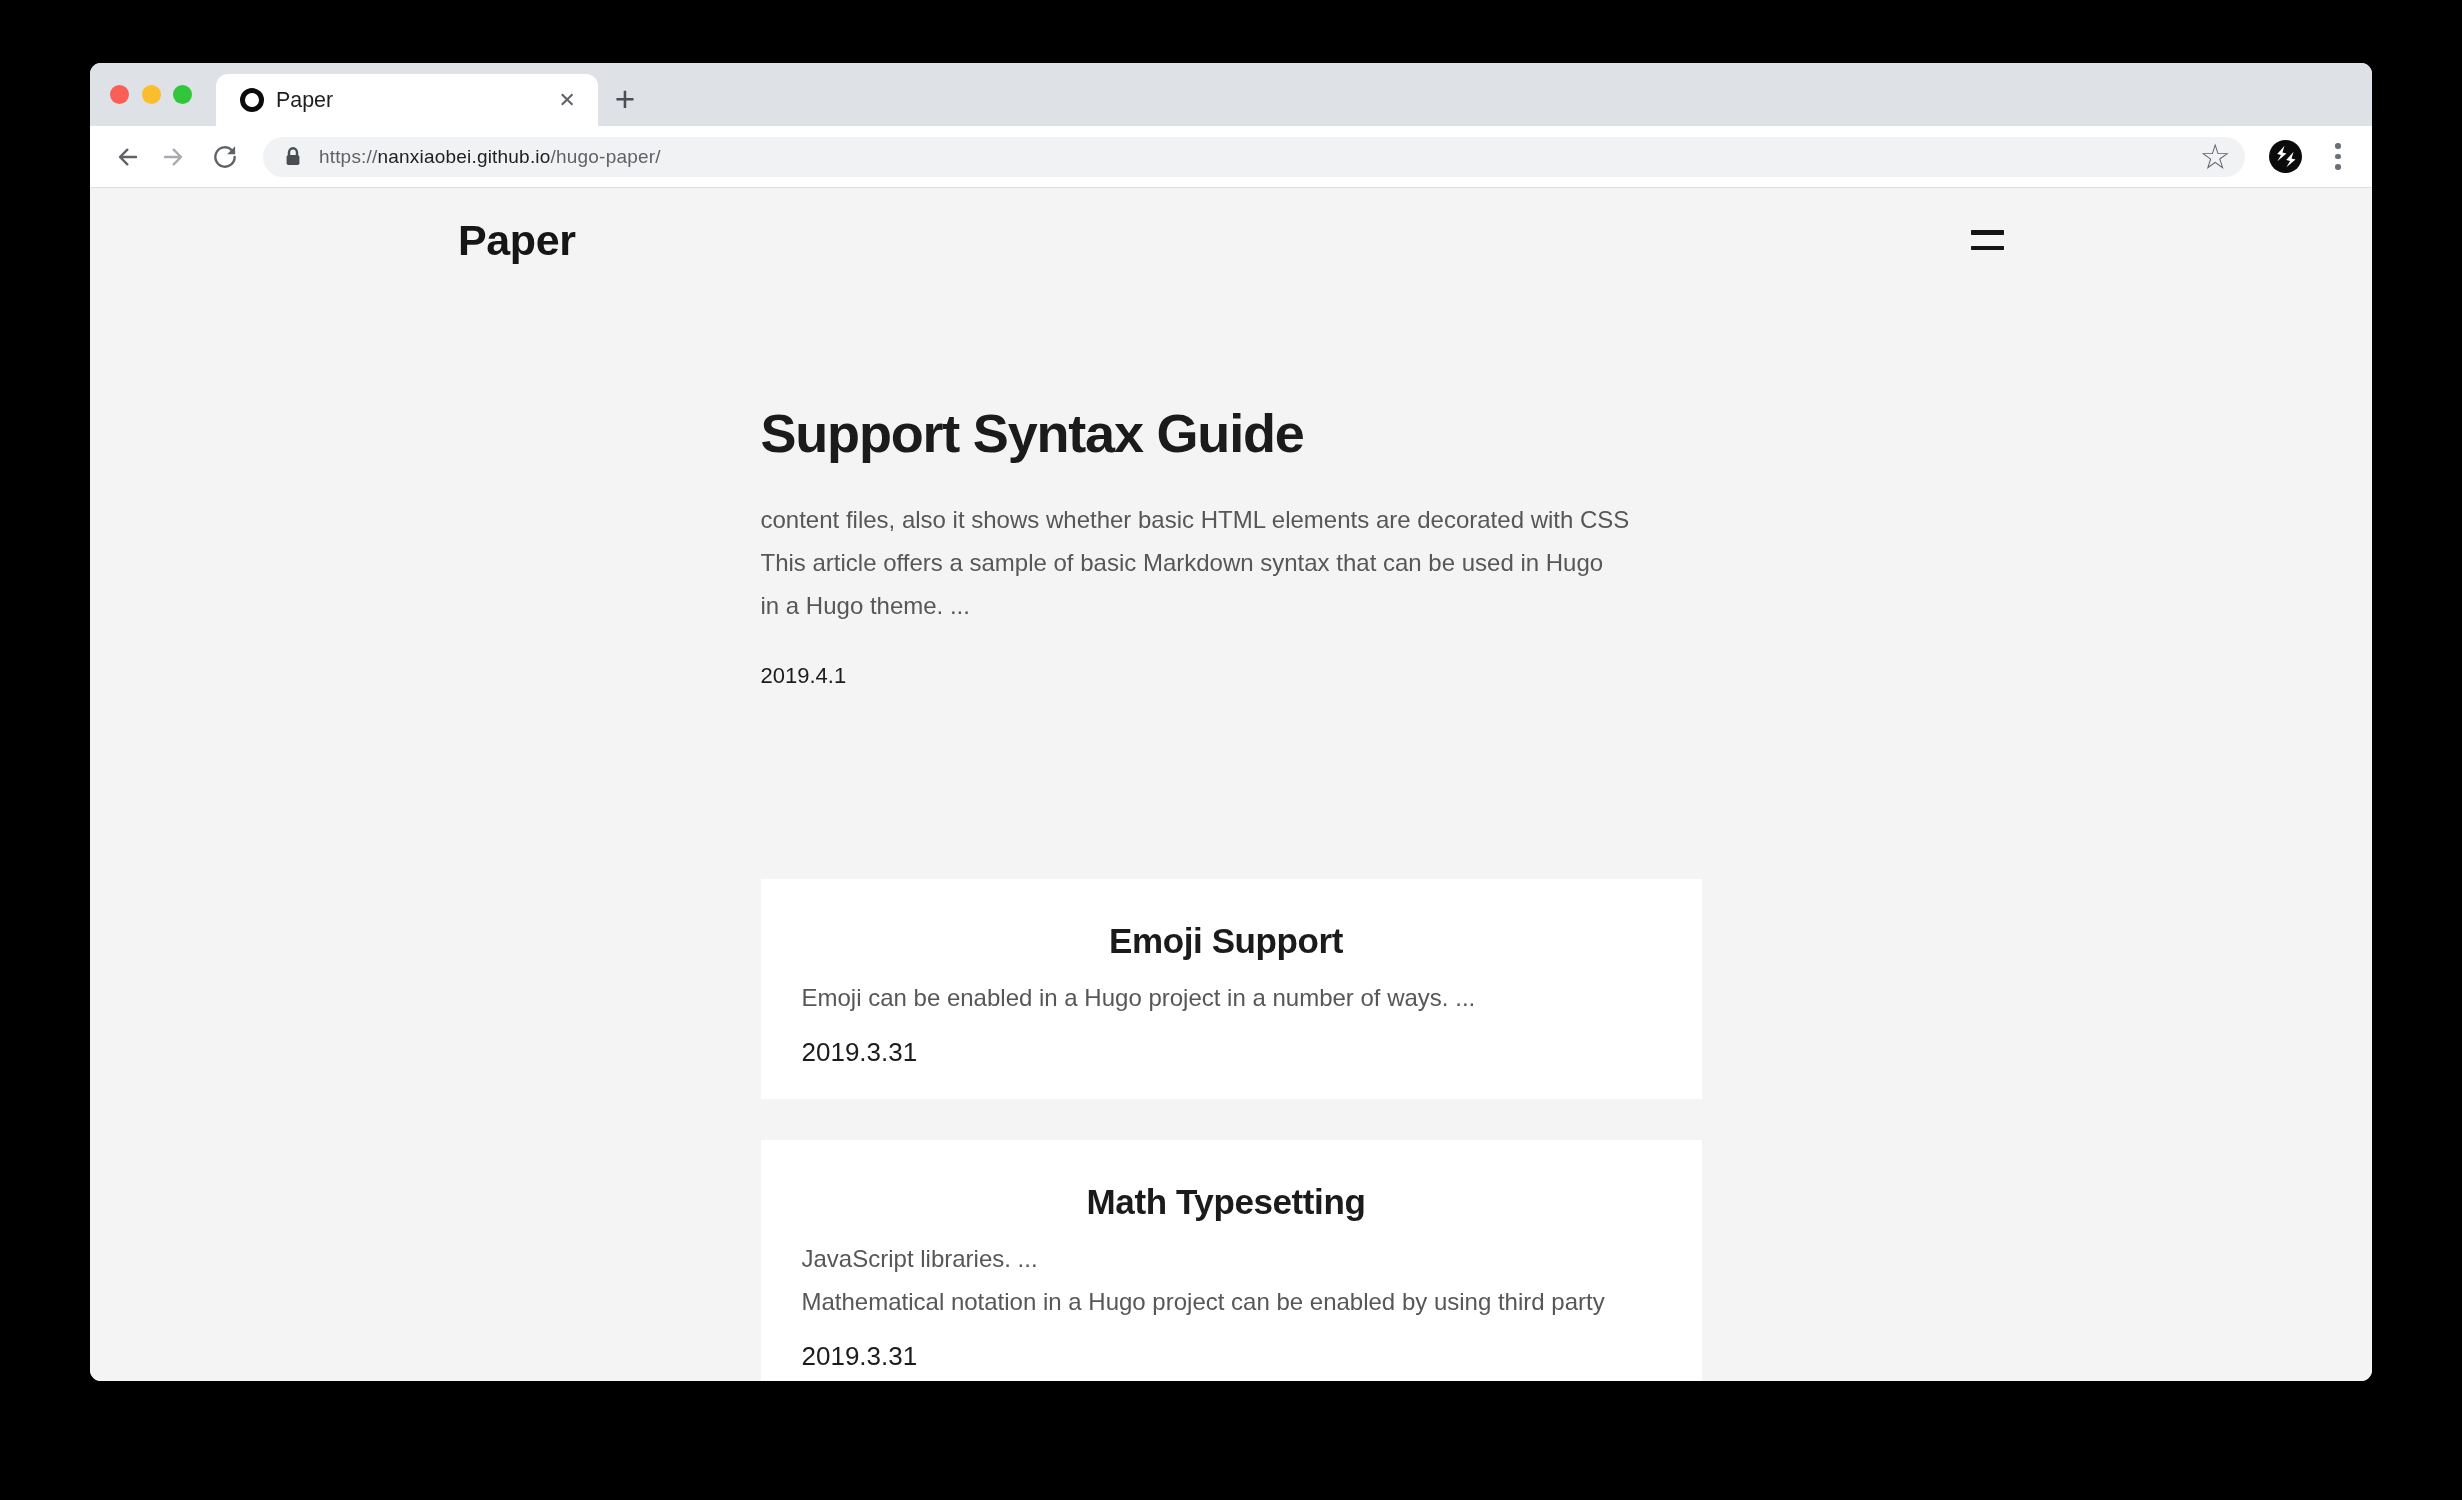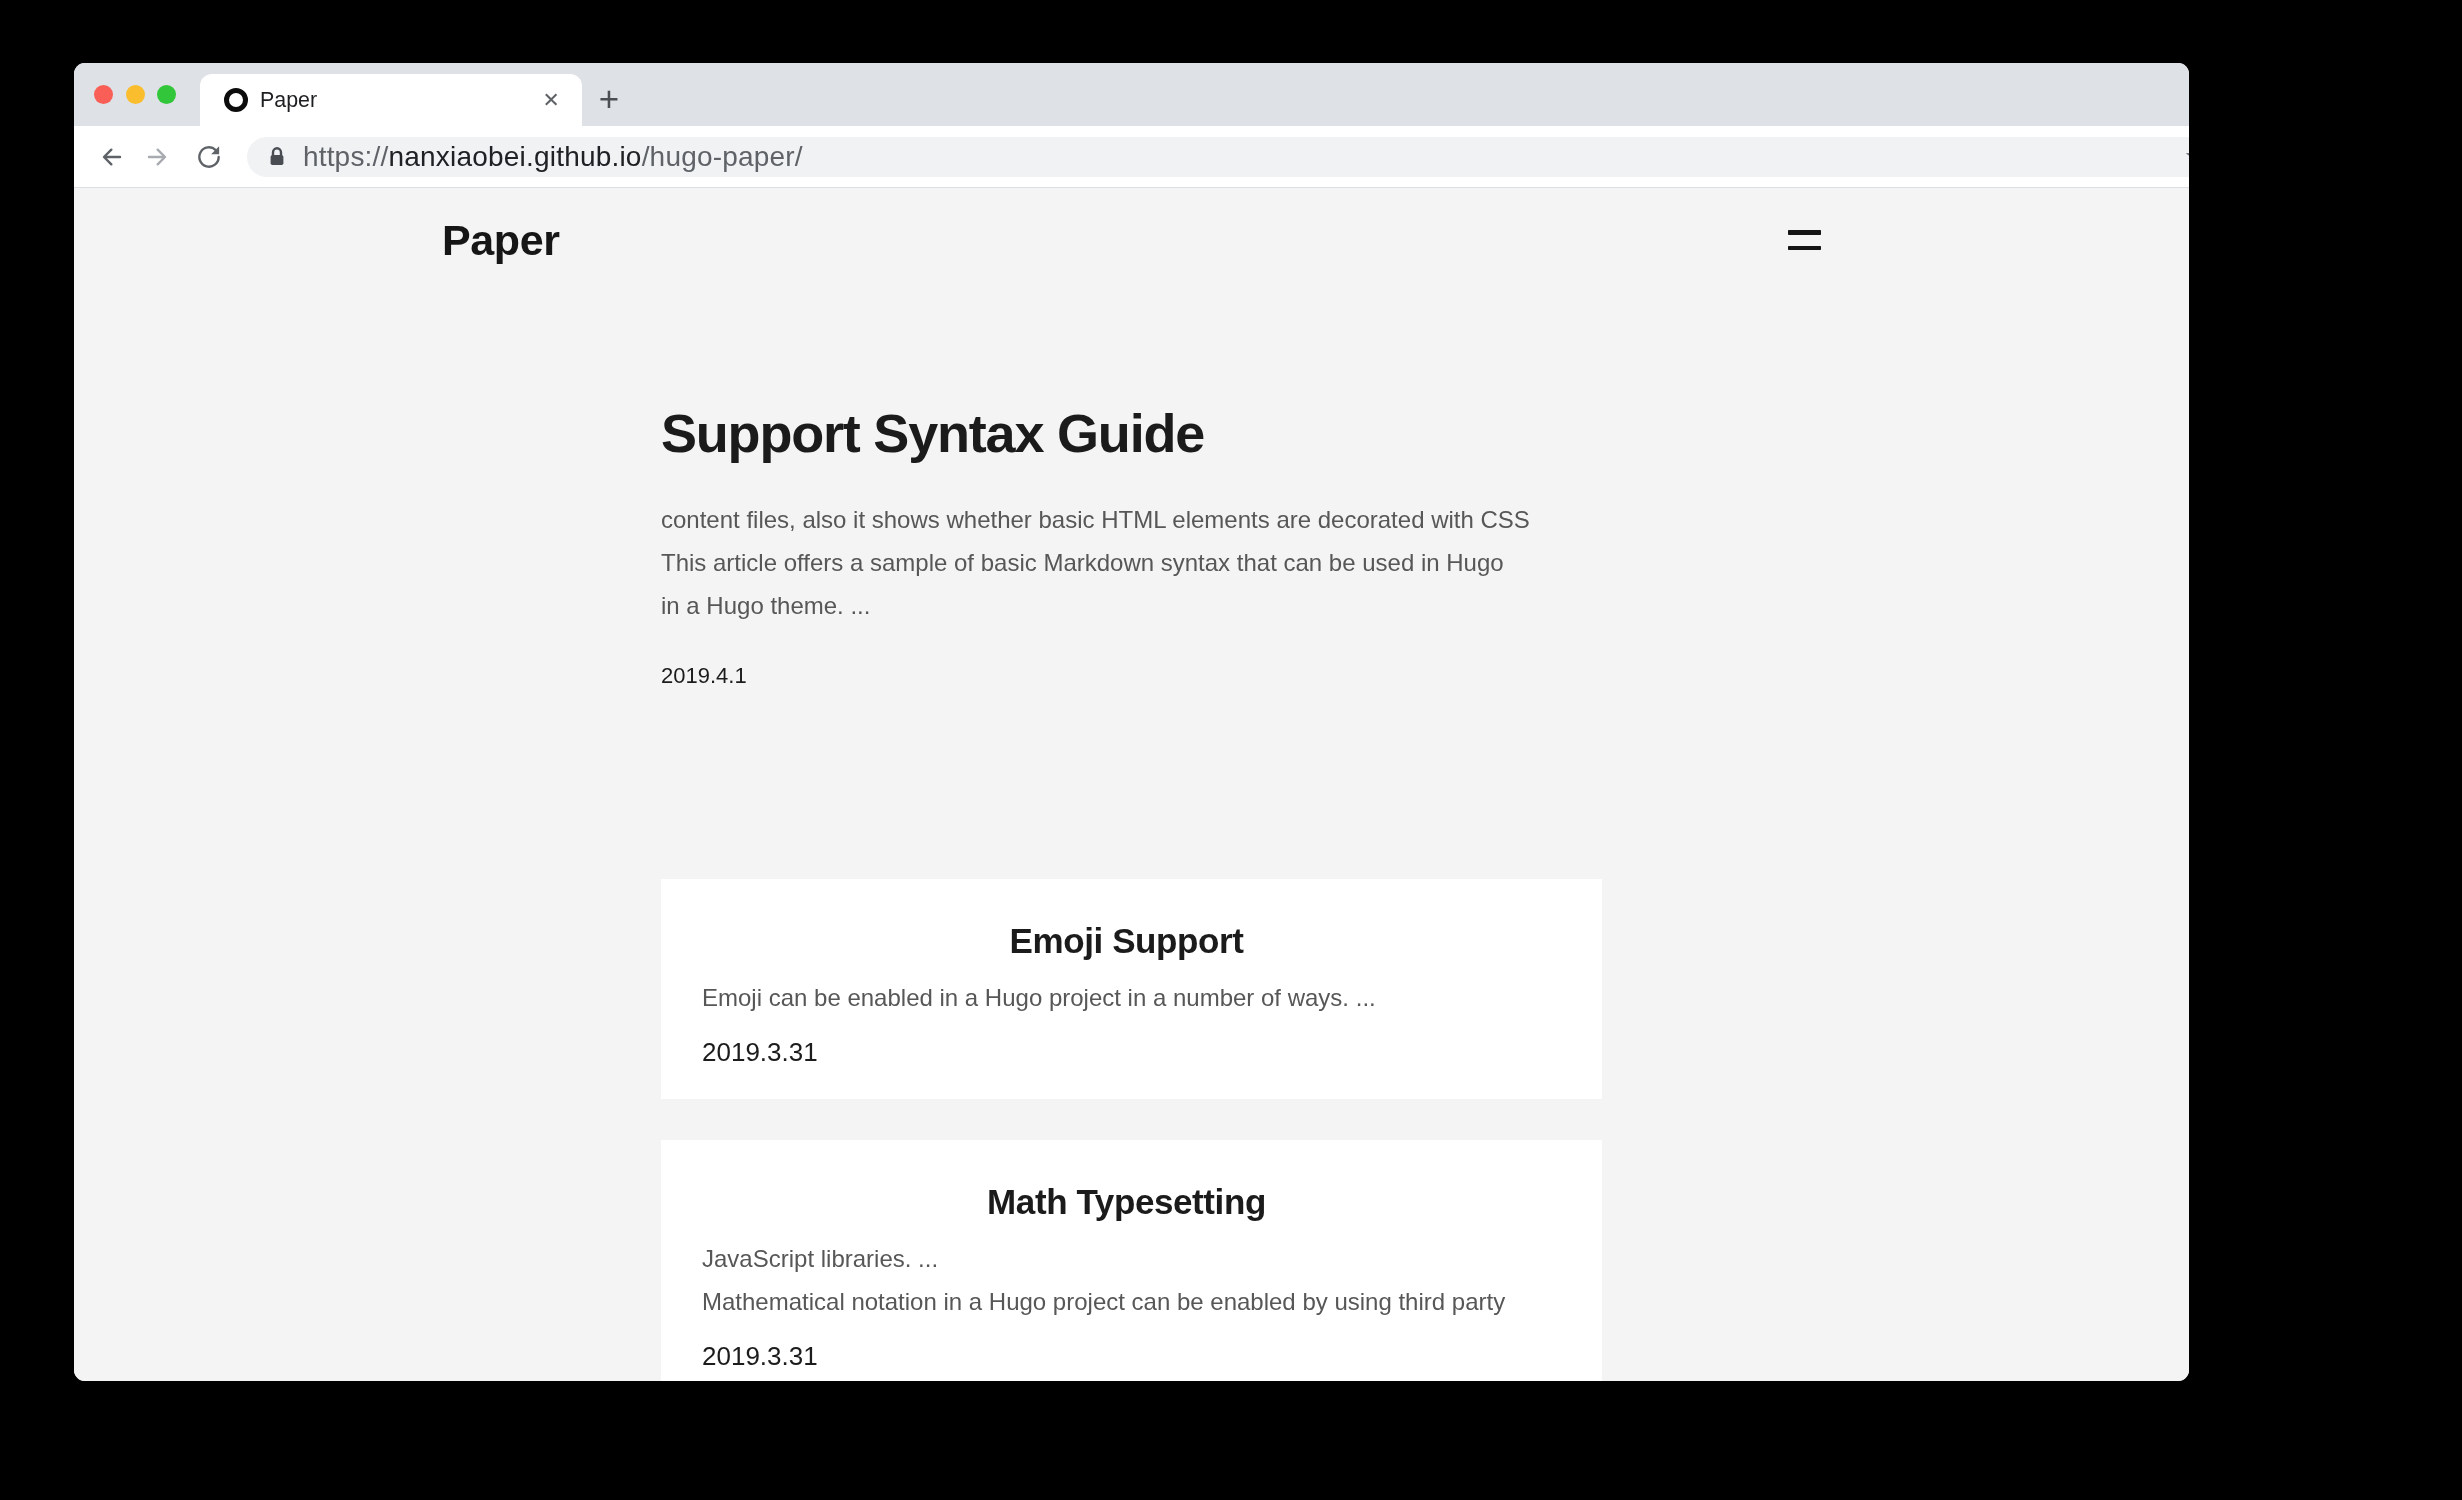--- a/index.html
+++ b/index.html
@@ -11,21 +11,21 @@
   }
   *{margin:0;padding:0;box-sizing:border-box;}
   html,body{width:2462px;height:1501px;}
   body{
     background:var(--backdrop);
     font-family:"Liberation Sans","DejaVu Sans",sans-serif;
     position:relative;overflow:hidden;
   }
   
   .browser-window{
-    position:absolute;left:74px;top:63px;width:2115px;height:1318px;
+    position:absolute;left:90px;top:63px;width:2282px;height:1318px;
     border-radius:11px;overflow:hidden;background:var(--page-bg);
     display:flex;flex-direction:column;
   }
   
   .tab-strip{position:relative;height:63px;background:var(--tab-strip-bg);flex:none;}
   .traffic-lights{position:absolute;left:20px;top:22px;display:flex;gap:12.7px;}
   .traffic{width:19px;height:19px;border-radius:50%;}
   .traffic.red{background:var(--traffic-red);}
   .traffic.yellow{background:var(--traffic-yellow);}
   .traffic.green{background:var(--traffic-green);}
@@ -50,21 +50,21 @@
   .nav-btn{width:36px;height:36px;display:flex;align-items:center;justify-content:center;flex:none;}
   .nav-btn svg{width:32px;height:32px;}
   .nav-back{color:var(--icon-gray);}
   .nav-forward{color:var(--icon-gray-disabled);margin-left:13.5px;}
   .nav-refresh{color:var(--icon-gray);margin-left:13.5px;}
   .url-pill{
     margin-left:20.6px;width:1982px;height:40px;background:var(--pill-bg);
     border-radius:20.6px;display:flex;align-items:center;padding:0 14.3px 0 17.5px;flex:none;
   }
   .lock-icon{width:24px;height:24px;flex:none;color:#4a4e53;}
-  .url-text{margin-left:14.3px;font-size:28px;letter-spacing:0.2px;white-space:nowrap;flex:1;overflow:hidden;}
+  .url-text{margin-left:14.3px;font-size:19px;letter-spacing:0.2px;white-space:nowrap;flex:1;overflow:hidden;}
   .url-scheme,.url-path{color:var(--url-gray);}
   .url-host{color:var(--url-dark);}
   .star-icon{font-size:35px;color:var(--icon-gray);line-height:1;margin-left:9.5px;flex:none;}
   .ext-btn{margin-left:24px;width:33px;height:33px;flex:none;}
   .kebab{margin-left:33px;display:flex;flex-direction:column;gap:4.8px;flex:none;}
   .kebab i{width:5.6px;height:5.6px;border-radius:50%;background:#696f75;display:block;}
   
   .page{flex:1;background:var(--page-bg);overflow:hidden;position:relative;}
   .site-header{display:flex;align-items:center;justify-content:space-between;padding:24px 368px 0 368px;}
   .site-logo{font-size:43px;font-weight:700;color:#161616;letter-spacing:-0.4px;line-height:56px;}

